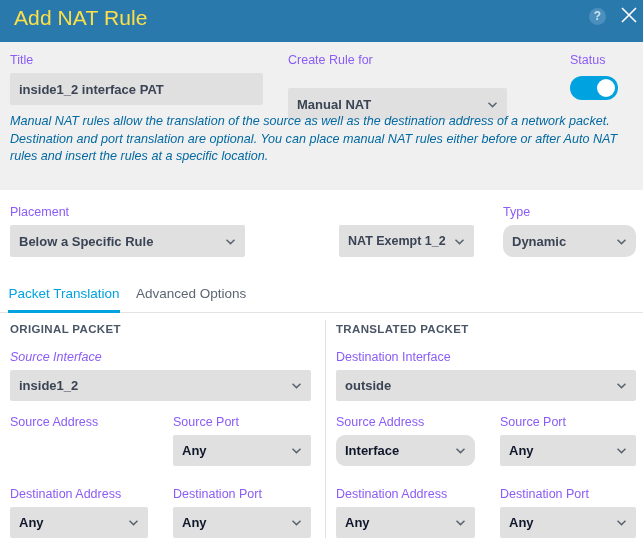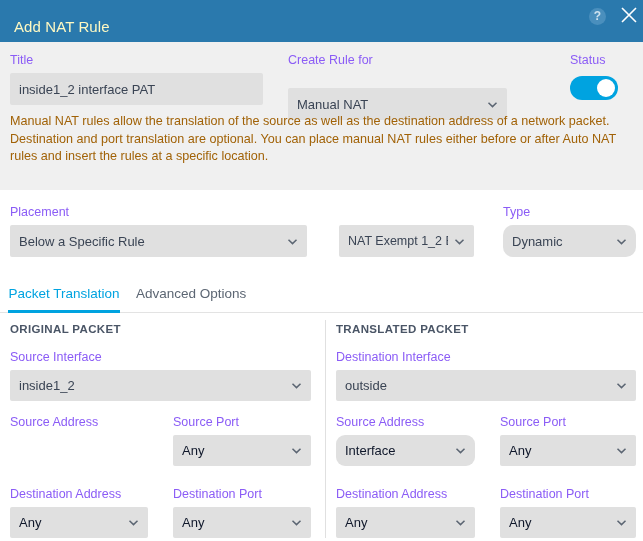--- a/index.html
+++ b/index.html
@@ -21,23 +21,23 @@
 
   
   .titlebar {
     position: absolute;
     left: 0; top: 0;
     width: 643px; height: 42px;
     background: #2a79ad;
   }
   .titlebar-text {
     position: absolute;
-    left: 14px; top: 18px;
-    font-size: 15px;
-    color: #fef9c3;
+    left: 14px; top: 6px;
+    font-size: 21px;
+    color: #fde047;
     letter-spacing: .1px;
   }
   .help-icon {
     position: absolute;
     left: 589px; top: 8px;
     width: 17px; height: 17px;
     border-radius: 50%;
     background: #4a8fbd;
     color: #cfe2ef;
     font-size: 12px;
@@ -77,20 +77,21 @@
   }
 
   .ctl {
     position: absolute;
     background: #e0e0e0;
     border: none;
     border-radius: 2px;
     display: flex;
     align-items: center;
     padding: 0 9px;
+    font-weight: bold;
   }
   .ctl-text {
     font-size: 13px;
     color: #3a4454;
     white-space: nowrap;
     overflow: hidden;
     flex: 1;
   }
   .ctl-text.ph { color: #0f172a; }
   .chev {
@@ -116,21 +117,22 @@
     background: #ffffff;
   }
 
   
   .desc {
     position: absolute;
     left: 10px; top: 113px;
     width: 626px;
     font-size: 12.6px;
     line-height: 17.5px;
-    color: #a16207;
+    color: #0369a1;
+    font-style: italic;
   }
 
   
   .tabs {
     position: absolute;
     left: 0; top: 280px;
     width: 643px; height: 33px;
     border-bottom: 1px solid #e3e3e3;
   }
   .tab {
@@ -192,21 +194,21 @@
   </div>
 
   <div class="fld-label" style="left:570px; top:53px;">Status</div>
   <div class="toggle">
     <div class="knob"></div>
   </div>
 
   <div class="desc">Manual NAT rules allow the translation of the source as well as the destination address of a network packet. Destination and port translation are optional. You can place manual NAT rules either before or after Auto NAT rules and insert the rules at a specific location.</div>
 
   <div class="fld-label" style="left:10px; top:205px;text-align:right;">Placement</div>
-  <div class="ctl" style="left:10px; top:225px; width:297px; height:32px;gap:8px;">
+  <div class="ctl" style="left:10px; top:225px; width:235px; height:32px;gap:8px;">
     <span class="ctl-text">Below a Specific Rule</span>
     <span class="chev">
       <svg width="11" height="11" viewBox="0 0 11 11">
           <path d="M1.5 3.8 L5.5 7.6 L9.5 3.8" stroke="#5c6673" stroke-width="1.5" fill="none"></path>
         </svg>
     </span>
   </div>
 
   <div class="ctl" style="left:339px; top:225px; width:135px; height:32px;">
     <span class="ctl-text" style="font-size:12.5px;">NAT Exempt 1_2 E</span>
@@ -229,21 +231,21 @@
 
   <div class="tabs">
     <div class="tab" id="tab-advanced">Advanced Options</div>
     <div class="tab active" id="tab-packet">Packet Translation</div>
   </div>
 
   <div class="col-divider"></div>
 
   <div class="sec-label" style="left:10px; top:323px;">ORIGINAL PACKET</div>
 
-  <div class="fld-label" style="left:10px; top:350px;">Source Interface</div>
+  <div class="fld-label" style="left:10px; top:350px;font-style:italic;">Source Interface</div>
   <div class="ctl" style="left:10px; top:370px; width:301px; height:31px;">
     <span class="ctl-text">inside1_2</span>
     <span class="chev">
       <svg width="11" height="11" viewBox="0 0 11 11">
           <path d="M1.5 3.8 L5.5 7.6 L9.5 3.8" stroke="#5c6673" stroke-width="1.5" fill="none"></path>
         </svg>
     </span>
   </div>
 
   <div class="fld-label" style="left:10px; top:415px;">Source Address</div>

